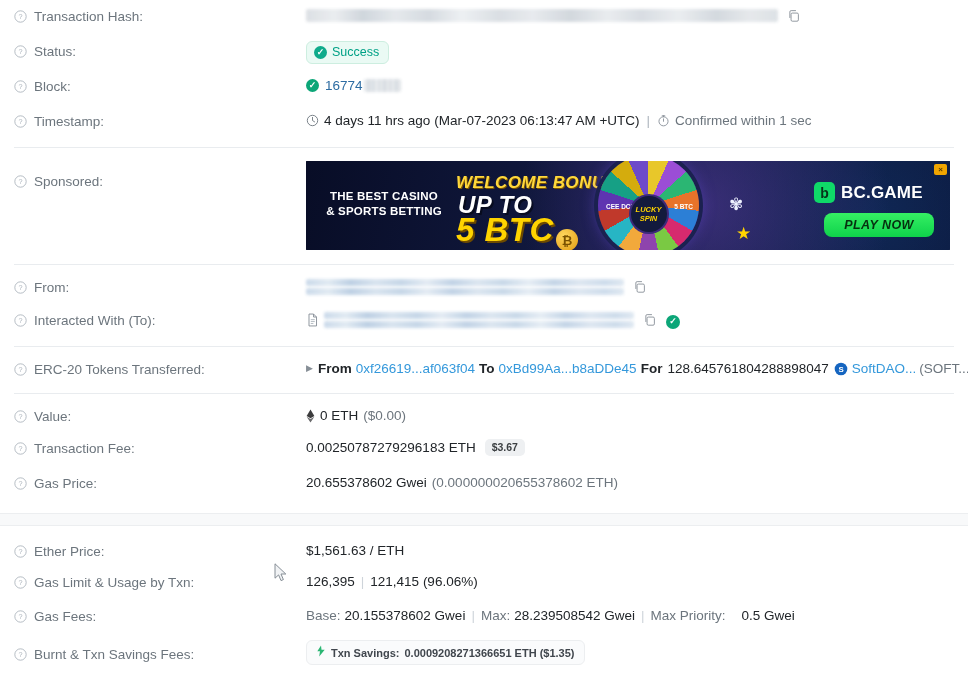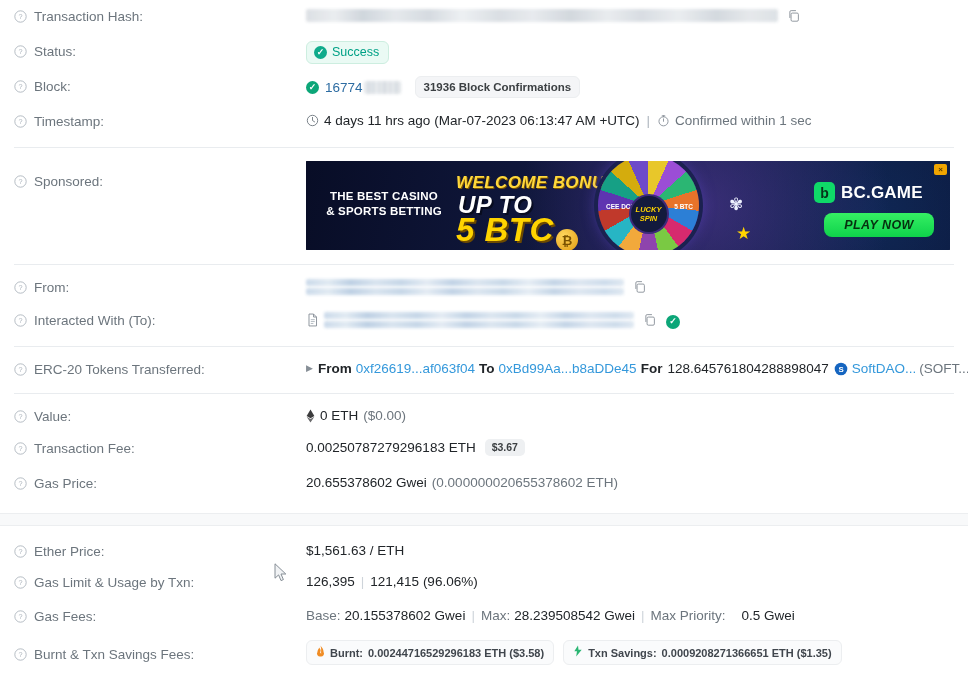--- a/index.html
+++ b/index.html
@@ -304,21 +304,20 @@
             <circle cx="8" cy="8" r="7" fill="none" stroke="#adb5bd" stroke-width="1.1"></circle>
             <text x="8" y="11.5" font-size="9" fill="#adb5bd" text-anchor="middle" font-family="Liberation Sans, sans-serif">?</text>
           </svg>
       </span>
       <span class="txt">Block:</span>
     </div>
     <div class="value">
       <span class="chk solid" style="margin-right:6px;">✓</span>
       <span class="blocknum">16774</span>
       <span class="blur" style="width:37px;margin-left:1px;"></span>
-      <span class="pill-gray" style="margin-left:14px;">31936 Block Confirmations</span>
     </div>
   </div>
 
   <div class="row" style="padding-top:9px;">
     <div class="label">
       <span class="qm">
         <svg width="13" height="13" viewBox="0 0 16 16">
             <circle cx="8" cy="8" r="7" fill="none" stroke="#adb5bd" stroke-width="1.1"></circle>
             <text x="8" y="11.5" font-size="9" fill="#adb5bd" text-anchor="middle" font-family="Liberation Sans, sans-serif">?</text>
           </svg>
@@ -592,29 +591,20 @@
         <svg width="13" height="13" viewBox="0 0 16 16">
             <circle cx="8" cy="8" r="7" fill="none" stroke="#adb5bd" stroke-width="1.1"></circle>
             <text x="8" y="11.5" font-size="9" fill="#adb5bd" text-anchor="middle" font-family="Liberation Sans, sans-serif">?</text>
           </svg>
       </span>
       <span class="txt">Burnt &amp; Txn Savings Fees:</span>
     </div>
     <div class="value" style="gap:9px;white-space:nowrap;">
       <span class="pill-outline">
         <span>
-          <svg width="9" height="12" viewBox="0 0 10 14">
-              <path d="M5 0.5C6.4 3 8.6 4.4 8.6 8.1A3.6 3.6 0 0 1 5 13.5 3.6 3.6 0 0 1 1.4 8.1C1.4 5.6 3 4.6 3.6 2.8 4 4.2 5.2 4.8 5.2 6.4 5.2 7.2 4.6 7.8 4.6 8.6c0 .9.7 1.5 1.4 1.2C5.2 8 6.6 6.2 5 0.5z" fill="#f08c24"></path>
-            </svg>
-        </span>
-        <b>Burnt:</b>
-        <b>0.00244716529296183 ETH ($3.58)</b>
-      </span>
-      <span class="pill-outline">
-        <span>
           <svg width="10" height="12" viewBox="0 0 11 14">
               <path d="M5.5 0.6 1.2 7.4h3.1L3.4 13.4 9.8 5.6H6.1z" fill="#2bb673"></path>
             </svg>
         </span>
         <b>Txn Savings:</b>
         <b>0.0009208271366651 ETH ($1.35)</b>
       </span>
     </div>
   </div>
 

